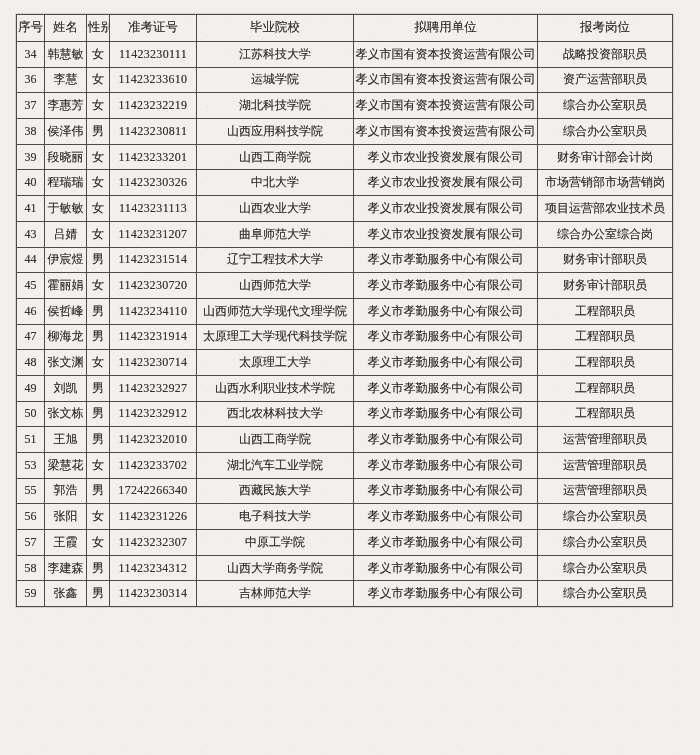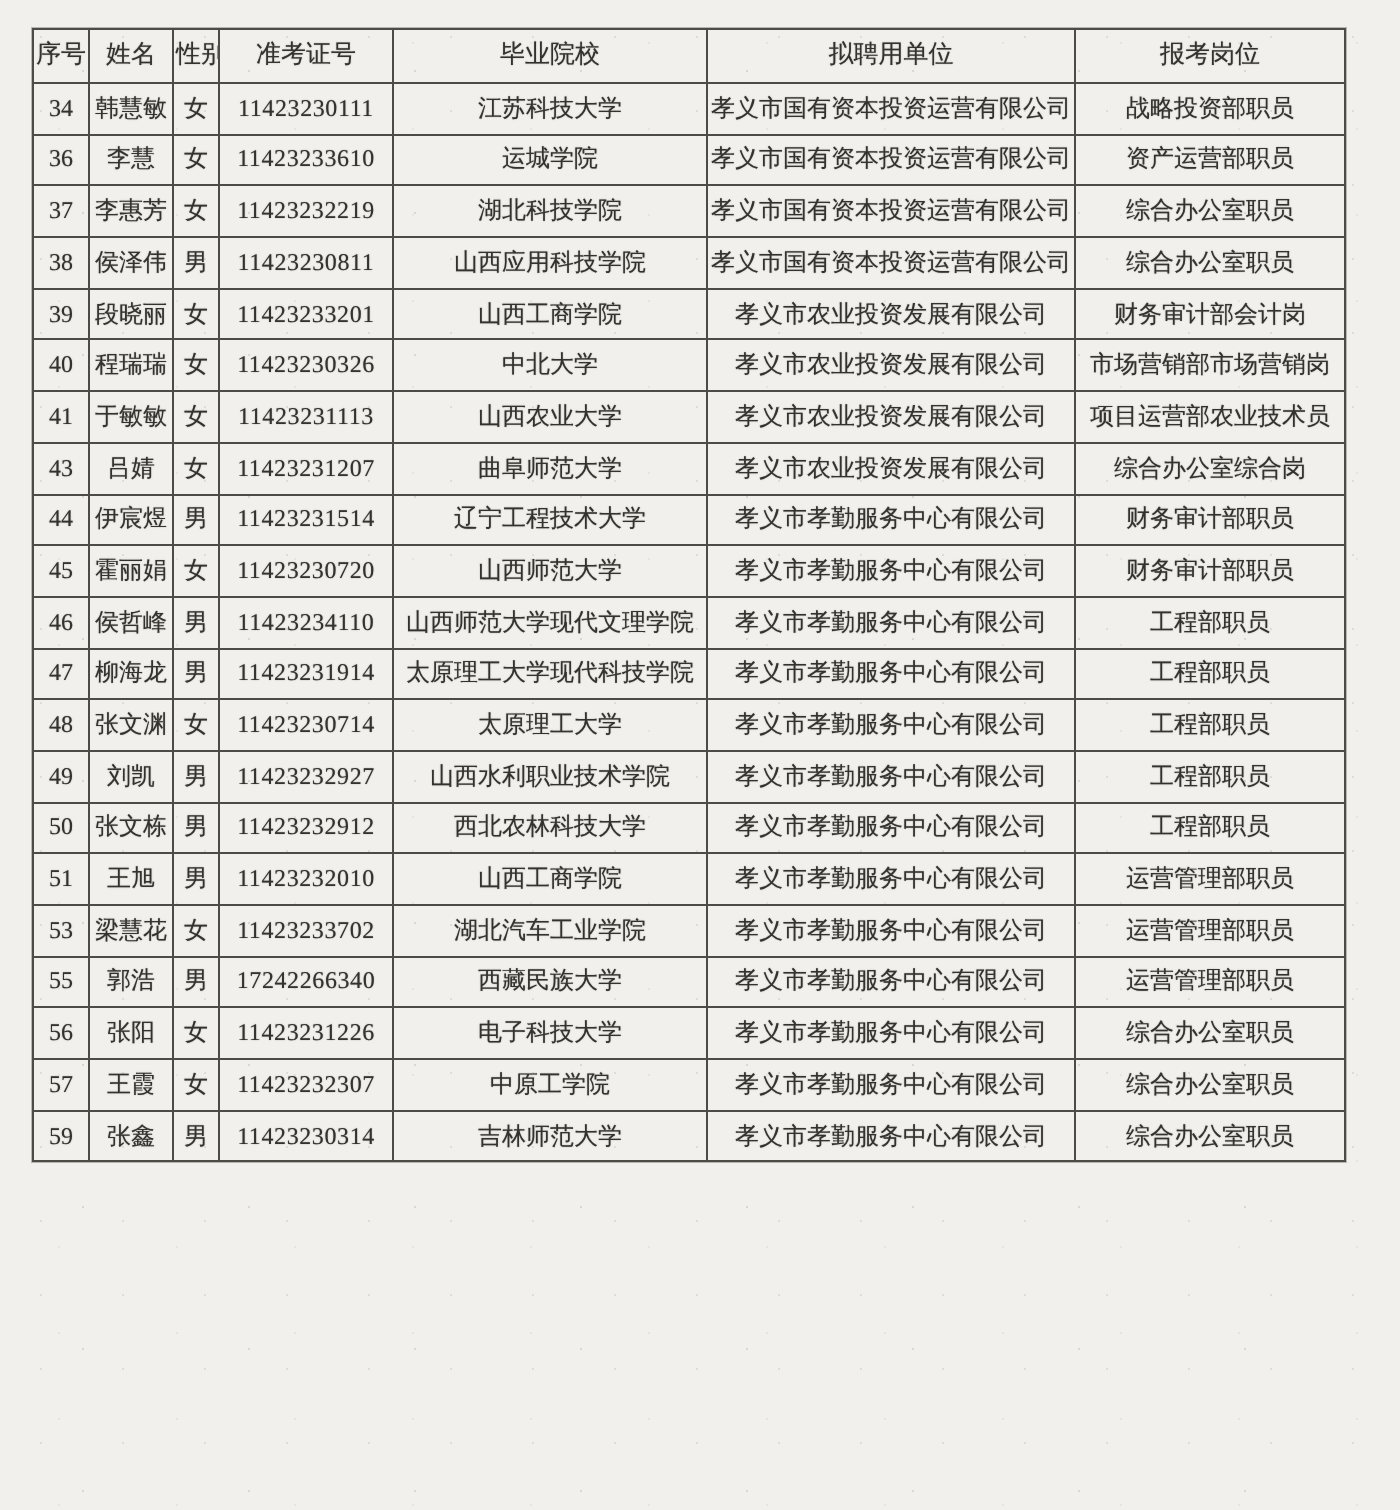--- a/index.html
+++ b/index.html
@@ -252,20 +252,29 @@
         <tr>
           <td class="cell-index">57</td>
           <td class="cell-name">王霞</td>
           <td class="cell-gender">女</td>
           <td class="cell-ticket-no">11423232307</td>
           <td class="cell-school">中原工学院</td>
           <td class="cell-employer">孝义市孝勤服务中心有限公司</td>
           <td class="cell-position">综合办公室职员</td>
         </tr>
         <tr>
+          <td class="cell-index">58</td>
+          <td class="cell-name">李建森</td>
+          <td class="cell-gender">男</td>
+          <td class="cell-ticket-no">11423234312</td>
+          <td class="cell-school">山西大学商务学院</td>
+          <td class="cell-employer">孝义市孝勤服务中心有限公司</td>
+          <td class="cell-position">综合办公室职员</td>
+        </tr>
+        <tr>
           <td class="cell-index">59</td>
           <td class="cell-name">张鑫</td>
           <td class="cell-gender">男</td>
           <td class="cell-ticket-no">11423230314</td>
           <td class="cell-school">吉林师范大学</td>
           <td class="cell-employer">孝义市孝勤服务中心有限公司</td>
           <td class="cell-position">综合办公室职员</td>
         </tr>
       </tbody>
   </table>

